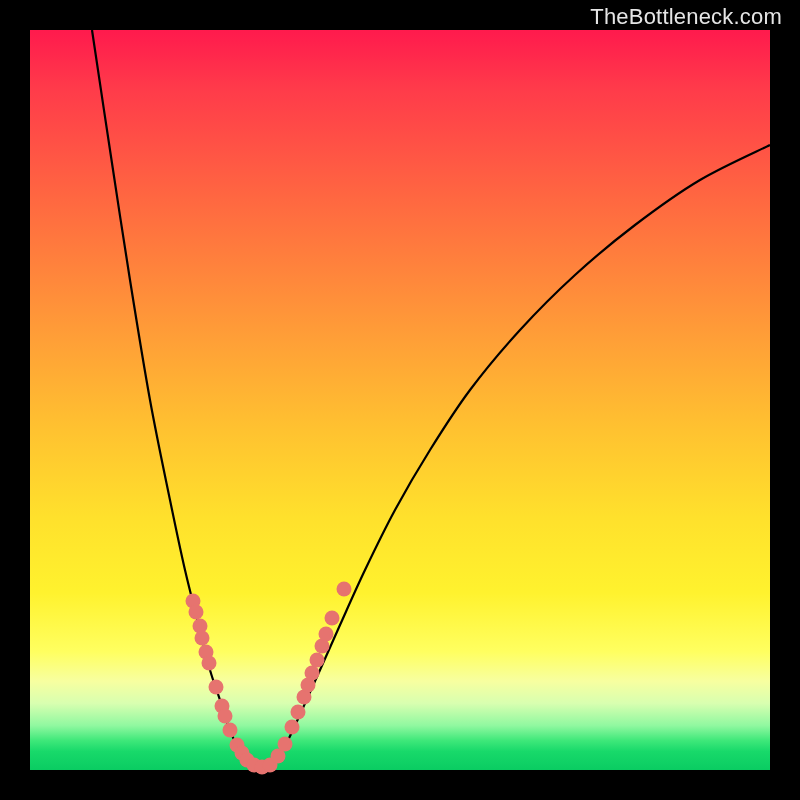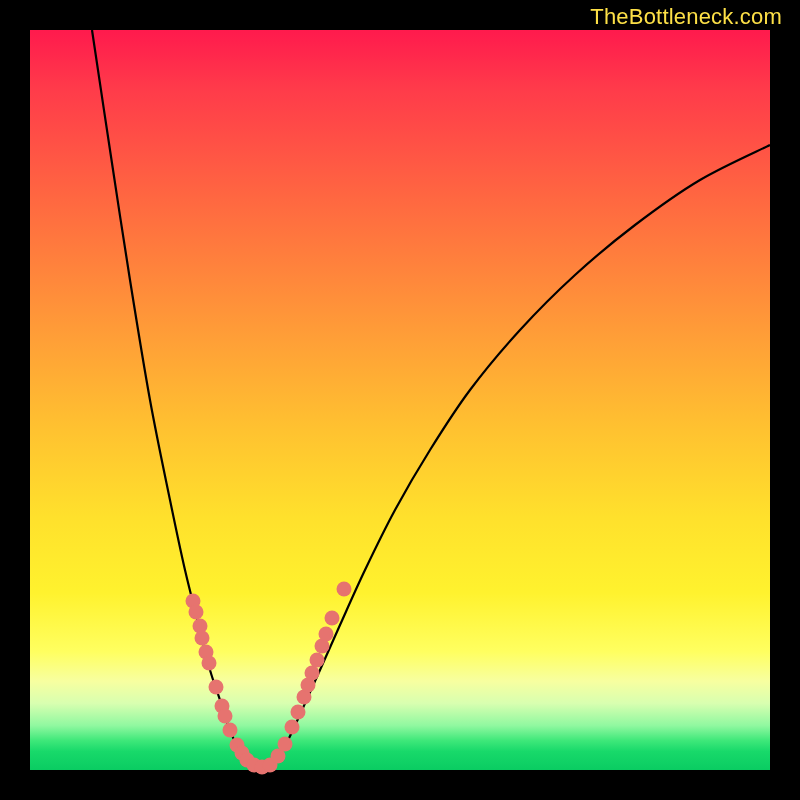--- a/index.html
+++ b/index.html
@@ -32,21 +32,21 @@
       #90f8a0 94%,
       #3fe87a 96%,
       #18d96a 97.5%,
       #0acc62 100%
     );
   }
   .watermark {
     position: absolute;
     top: 4px;
     right: 18px;
-    color: #fde047;
+    color: #e5e5e5;
     font-size: 22px;
     font-weight: 500;
     letter-spacing: 0.2px;
   }
   svg.curves {
     position: absolute;
     left: 30px;
     top: 30px;
     width: 740px;
     height: 740px;

